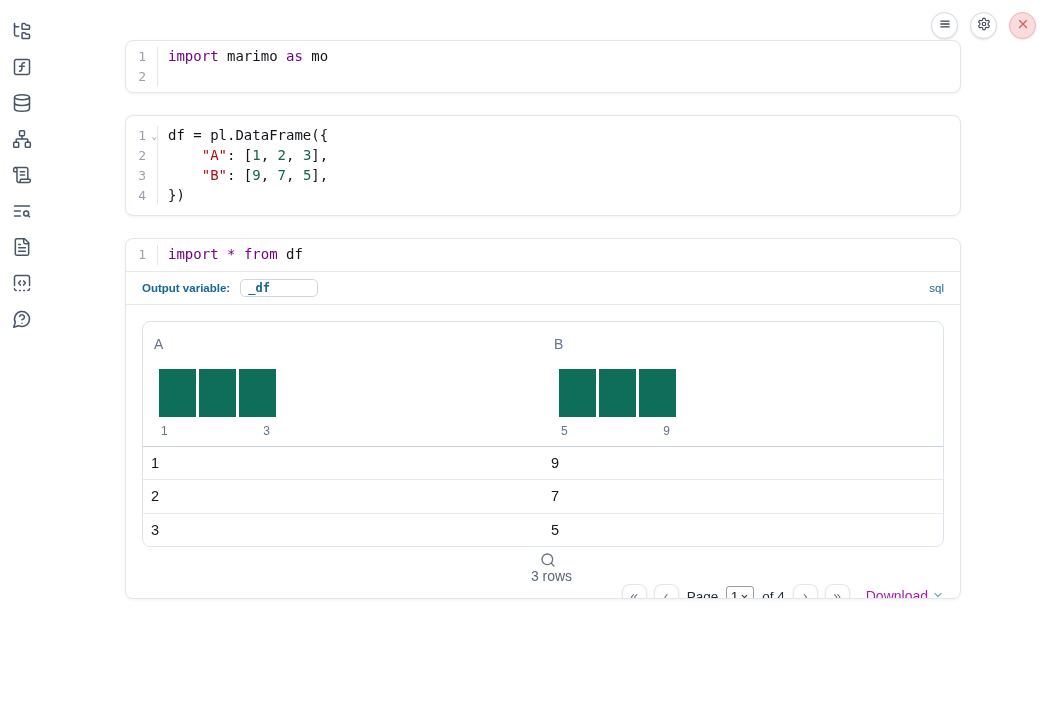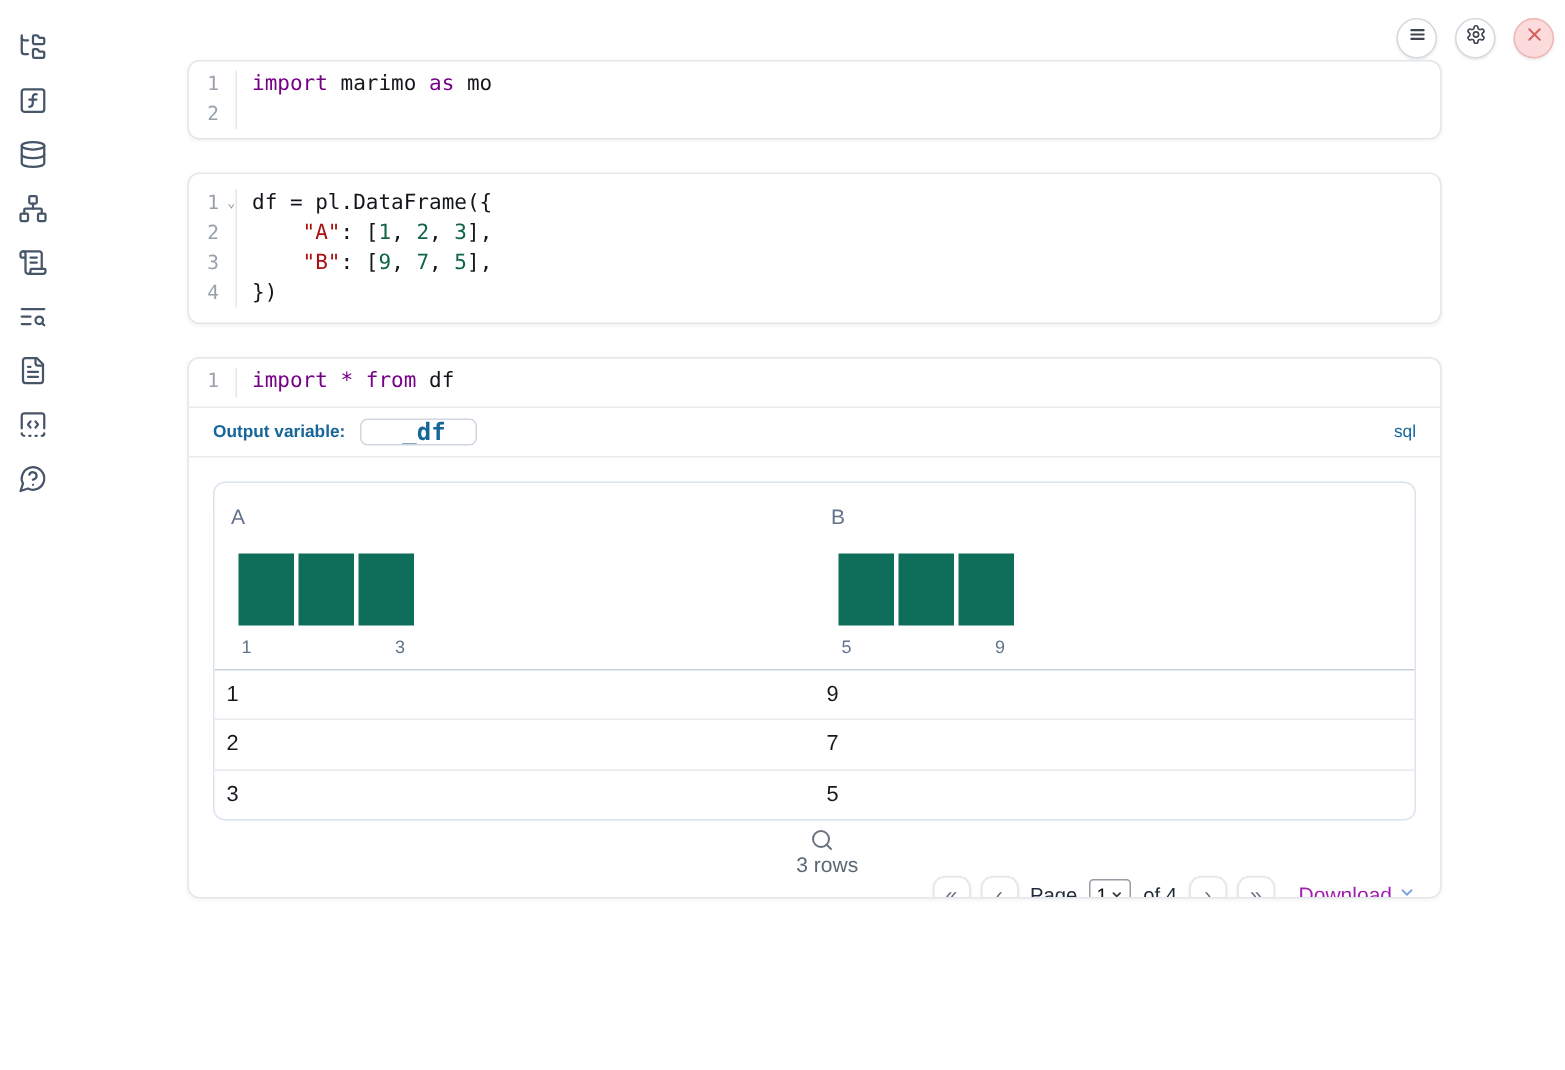--- a/index.html
+++ b/index.html
@@ -42,22 +42,22 @@
   .tk-s{color:#aa1111;}
   .tk-n{color:#116644;}
   .tk-t{color:#13161a;}
 
   
   .sql-code{padding:6px 0;}
   .divider{border-top:1px solid #e6e9ed;}
   .outvar{height:32px;display:flex;align-items:center;padding:0 16px;}
   .outvar-label{font-size:11.5px;font-weight:bold;color:#166699;}
   .outvar-input{margin-left:10px;width:78px;height:18px;border:1px solid #cfd6dd;border-radius:5px;
-    font-family:"DejaVu Sans Mono",monospace;font-size:16px;font-weight:bold;color:#166699;
-    padding:0 0 0 7px;box-sizing:border-box;outline:none;background:#fff;text-align:center;}
+    font-family:"DejaVu Sans Mono",monospace;font-size:12px;font-weight:bold;color:#166699;
+    padding:0 0 0 7px;box-sizing:border-box;outline:none;background:#fff;}
   .lang-badge{margin-left:auto;font-size:11.5px;font-weight:normal;color:#166699;}
 
   .output{padding:16px 16px 15px 16px;}
   .tcard{border:1px solid #dce4ef;border-radius:8px;overflow:hidden;}
   .thead{display:flex;border-bottom:1px solid #c9d2dc;}
   .col-head{flex:1;padding:14px 0 8px 11px;box-sizing:border-box;}
   .col-name{font-size:14px;color:#64748b;height:16px;line-height:16px;}
   .hist{margin-top:17px;margin-left:5px;width:117px;height:48px;display:flex;align-items:flex-end;gap:3px;}
   .bar{flex:1;background:#0e6e59;}
   .hist-labels{margin-top:7px;margin-left:5px;width:117px;display:flex;justify-content:space-between;

